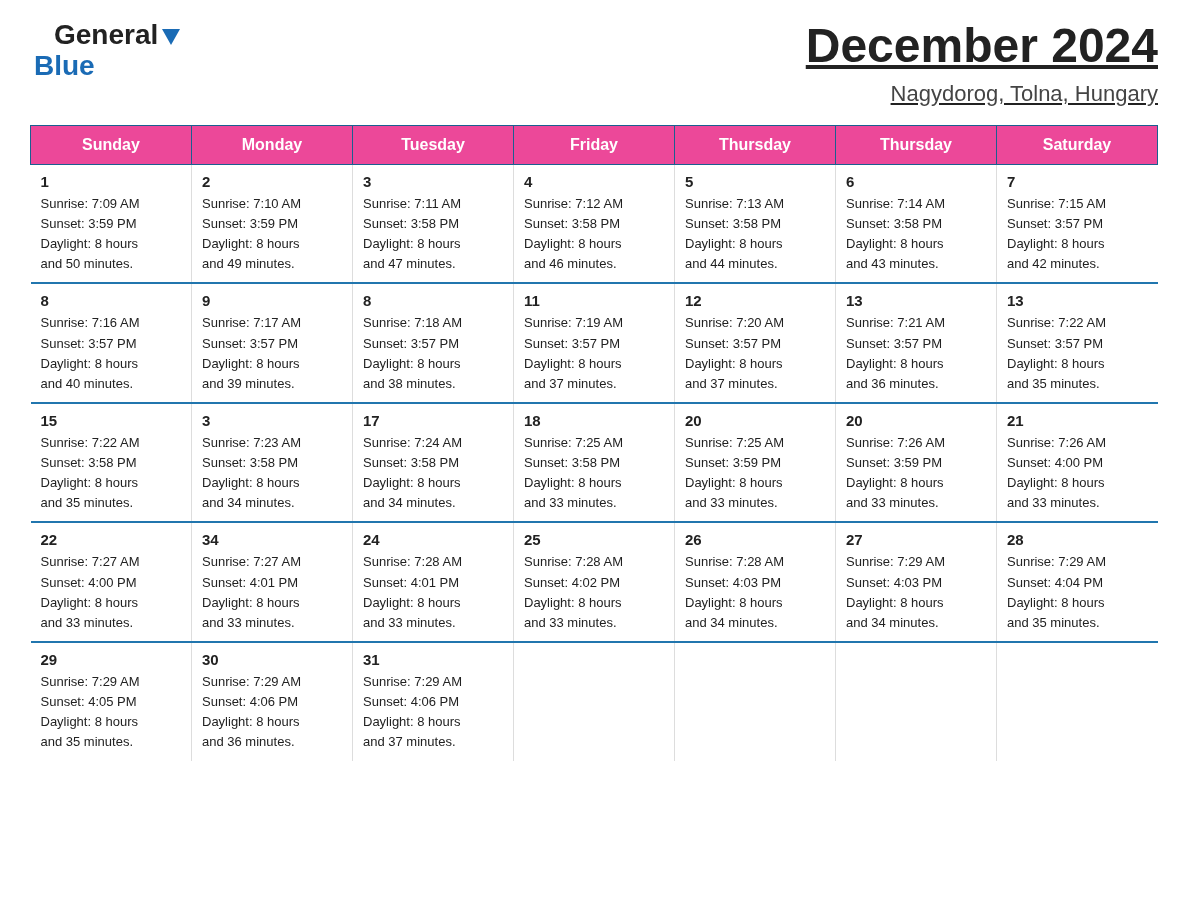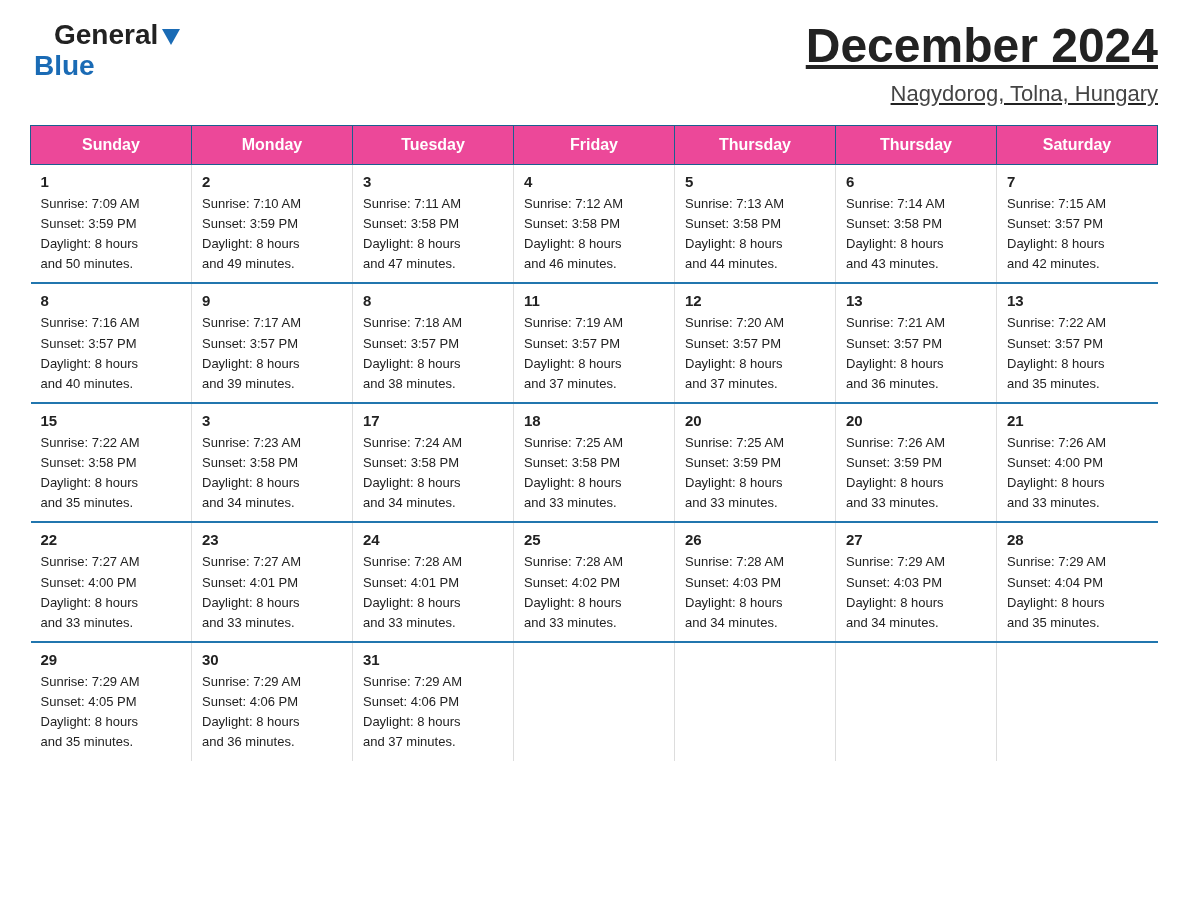--- a/index.html
+++ b/index.html
@@ -149,21 +149,21 @@
         <td><span class="day-num">15</span><span class="day-info">Sunrise: 7:22 AM<br>Sunset: 3:58 PM<br>Daylight: 8 hours<br>and 35 minutes.</span></td>
         <td><span class="day-num">3</span><span class="day-info">Sunrise: 7:23 AM<br>Sunset: 3:58 PM<br>Daylight: 8 hours<br>and 34 minutes.</span></td>
         <td><span class="day-num">17</span><span class="day-info">Sunrise: 7:24 AM<br>Sunset: 3:58 PM<br>Daylight: 8 hours<br>and 34 minutes.</span></td>
         <td><span class="day-num">18</span><span class="day-info">Sunrise: 7:25 AM<br>Sunset: 3:58 PM<br>Daylight: 8 hours<br>and 33 minutes.</span></td>
         <td><span class="day-num">20</span><span class="day-info">Sunrise: 7:25 AM<br>Sunset: 3:59 PM<br>Daylight: 8 hours<br>and 33 minutes.</span></td>
         <td><span class="day-num">20</span><span class="day-info">Sunrise: 7:26 AM<br>Sunset: 3:59 PM<br>Daylight: 8 hours<br>and 33 minutes.</span></td>
         <td><span class="day-num">21</span><span class="day-info">Sunrise: 7:26 AM<br>Sunset: 4:00 PM<br>Daylight: 8 hours<br>and 33 minutes.</span></td>
       </tr>
       <tr>
         <td><span class="day-num">22</span><span class="day-info">Sunrise: 7:27 AM<br>Sunset: 4:00 PM<br>Daylight: 8 hours<br>and 33 minutes.</span></td>
-        <td><span class="day-num">23</span><span class="day-info">Sunrise: 7:27 AM<br>Sunset: 4:01 PM<br>Daylight: 8 hours<br>and 33 minutes.</span></td>
+        <td><span class="day-num">34</span><span class="day-info">Sunrise: 7:27 AM<br>Sunset: 4:01 PM<br>Daylight: 8 hours<br>and 33 minutes.</span></td>
         <td><span class="day-num">24</span><span class="day-info">Sunrise: 7:28 AM<br>Sunset: 4:01 PM<br>Daylight: 8 hours<br>and 33 minutes.</span></td>
         <td><span class="day-num">25</span><span class="day-info">Sunrise: 7:28 AM<br>Sunset: 4:02 PM<br>Daylight: 8 hours<br>and 33 minutes.</span></td>
         <td><span class="day-num">26</span><span class="day-info">Sunrise: 7:28 AM<br>Sunset: 4:03 PM<br>Daylight: 8 hours<br>and 34 minutes.</span></td>
         <td><span class="day-num">27</span><span class="day-info">Sunrise: 7:29 AM<br>Sunset: 4:03 PM<br>Daylight: 8 hours<br>and 34 minutes.</span></td>
         <td><span class="day-num">28</span><span class="day-info">Sunrise: 7:29 AM<br>Sunset: 4:04 PM<br>Daylight: 8 hours<br>and 35 minutes.</span></td>
       </tr>
       <tr>
         <td><span class="day-num">29</span><span class="day-info">Sunrise: 7:29 AM<br>Sunset: 4:05 PM<br>Daylight: 8 hours<br>and 35 minutes.</span></td>
         <td><span class="day-num">30</span><span class="day-info">Sunrise: 7:29 AM<br>Sunset: 4:06 PM<br>Daylight: 8 hours<br>and 36 minutes.</span></td>
         <td><span class="day-num">31</span><span class="day-info">Sunrise: 7:29 AM<br>Sunset: 4:06 PM<br>Daylight: 8 hours<br>and 37 minutes.</span></td>

